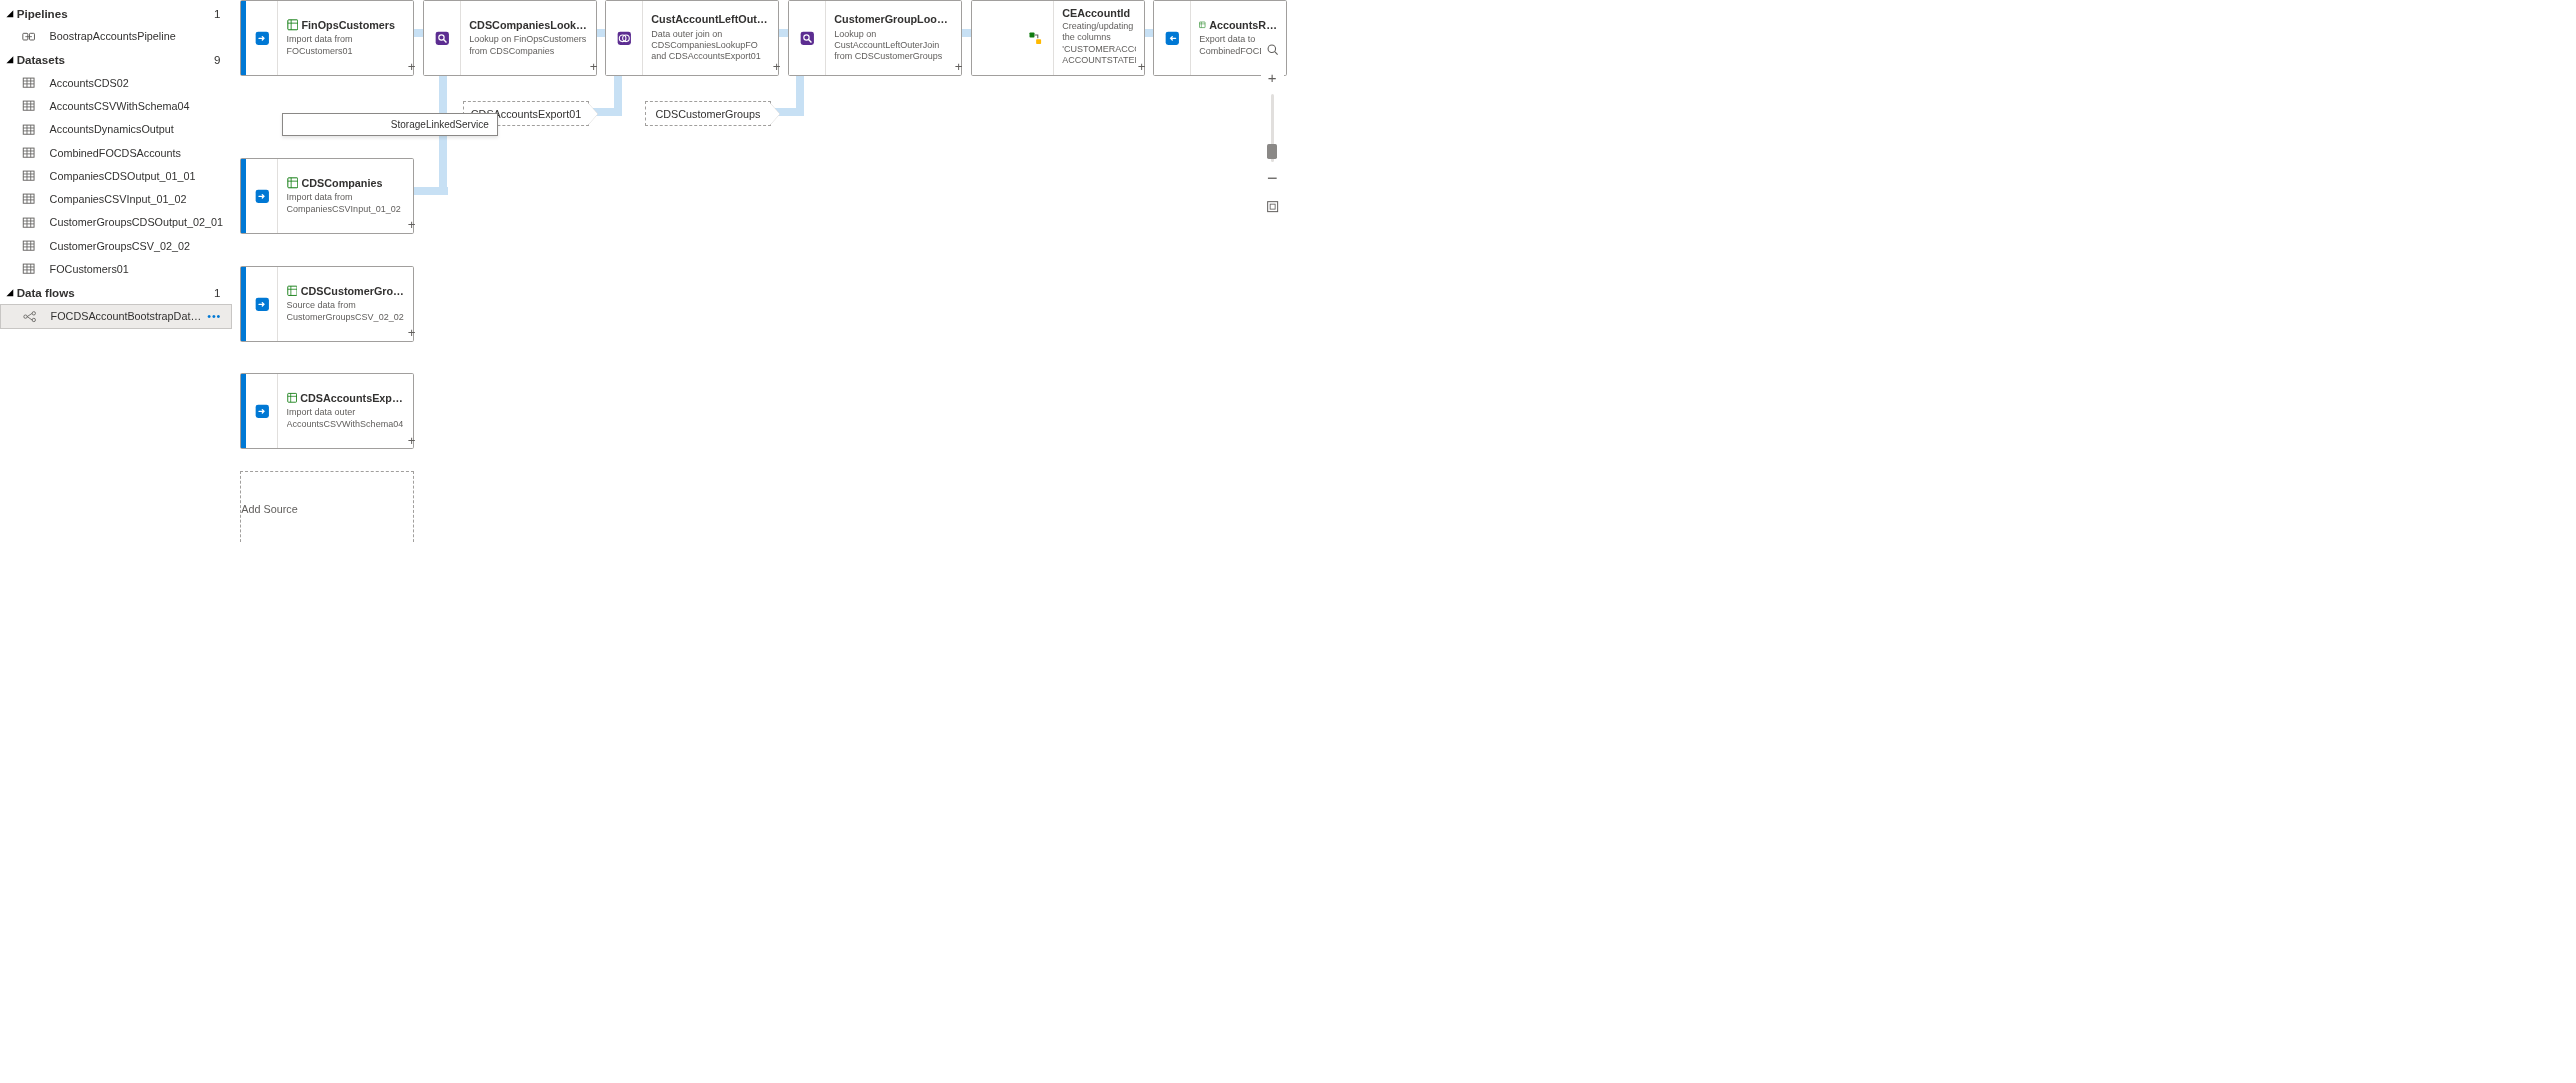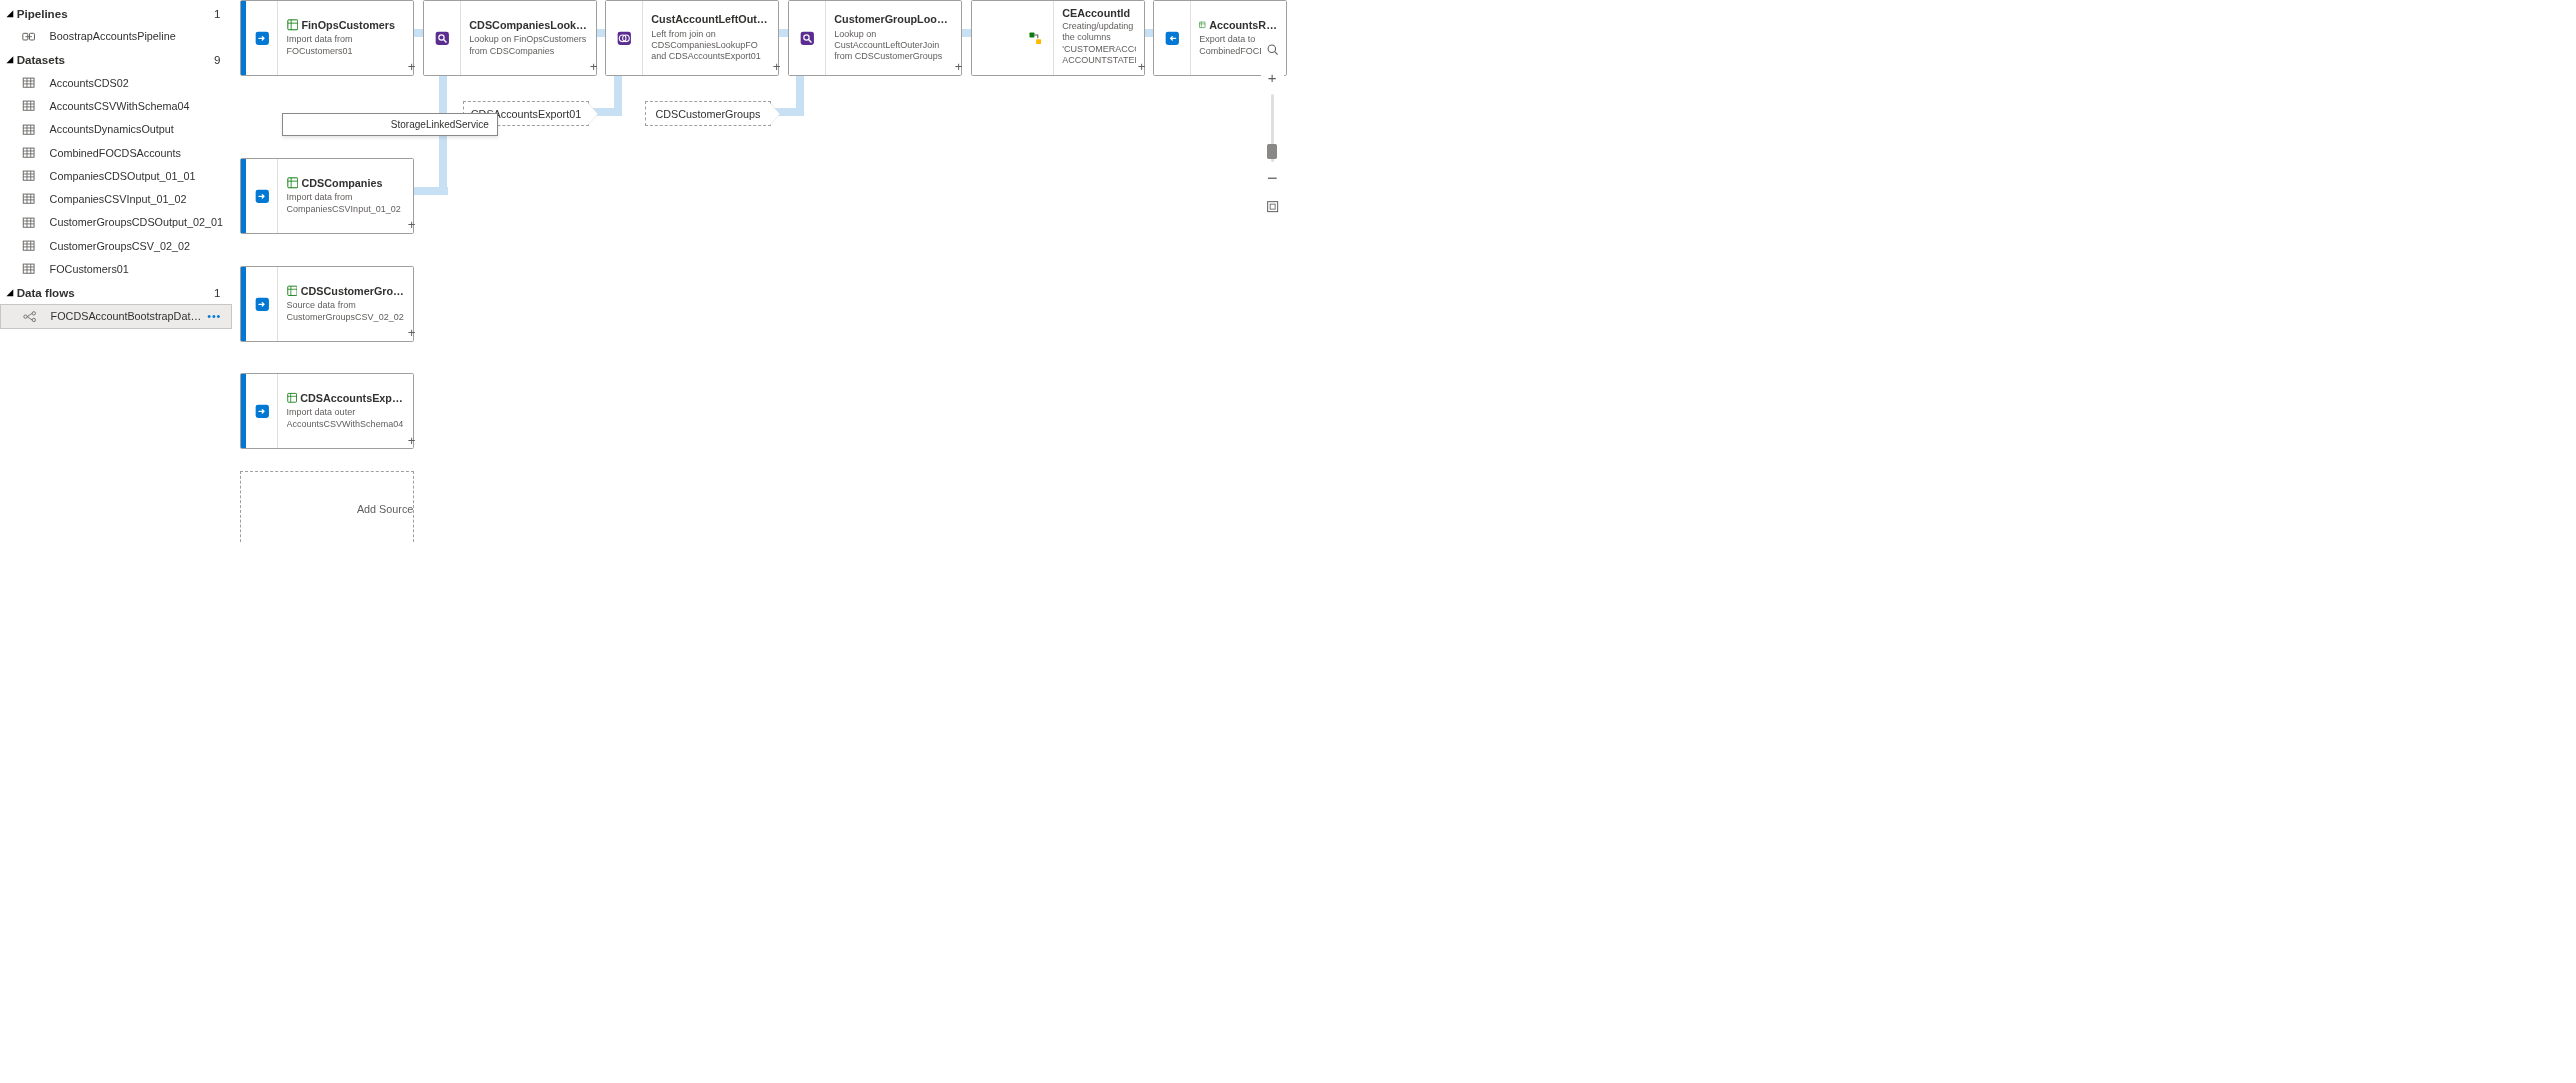--- a/index.html
+++ b/index.html
@@ -164,21 +164,21 @@
     border-bottom: 11.6px solid transparent;
     border-left: 10px solid #fff;
     filter: drop-shadow(0.8px 0 0 #a19f9d);
   }
   .add-source {
     position: absolute;
     border: 0.8px dashed #a19f9d;
     color: #605e5c;
     display: flex;
     align-items: center;
-    justify-content: flex-end;
+    justify-content: flex-start;
     font-size: 10.8px;
     cursor: pointer;
     z-index: 5;
   }
   .tooltip-box {
     position: absolute;
     background: #fff;
     border: 0.8px solid #8a8886;
     padding: 5px 8.3px;
     font-size: 10px;
@@ -513,21 +513,21 @@
         <svg width="16.6" height="16.6" viewBox="0 0 20 20">
             <rect x="2" y="2" width="16" height="16" rx="3" fill="#5c2d91"></rect>
             <circle cx="8" cy="10" r="4" fill="none" stroke="#fff" stroke-width="1.3"></circle>
             <circle cx="12" cy="10" r="4" fill="none" stroke="#fff" stroke-width="1.3"></circle>
           </svg>
       </div>
       <div class="node-body">
         <div class="node-title-row">
             <span>CustAccountLeftOuterJ…</span>
           </div>
-        <div class="node-desc">Left from join on CDSCompaniesLookupFO and CDSAccountsExport01</div>
+        <div class="node-desc">Data outer join on CDSCompaniesLookupFO and CDSAccountsExport01</div>
       </div>
     </div>
     <div class="plus" style="left:538px; top:61px;">+</div>
 
     <div class="node" style="left:556px; top:0; width:174px; height:76px;">
       <div class="leftbar">
         <svg width="16.6" height="16.6" viewBox="0 0 20 20">
             <rect x="2" y="2" width="16" height="16" rx="3" fill="#5c2d91"></rect>
             <circle cx="9" cy="9" r="3.2" fill="none" stroke="#fff" stroke-width="1.4"></circle>
             <line x1="11.5" y1="11.5" x2="15" y2="15" stroke="#fff" stroke-width="1.6"></line>

